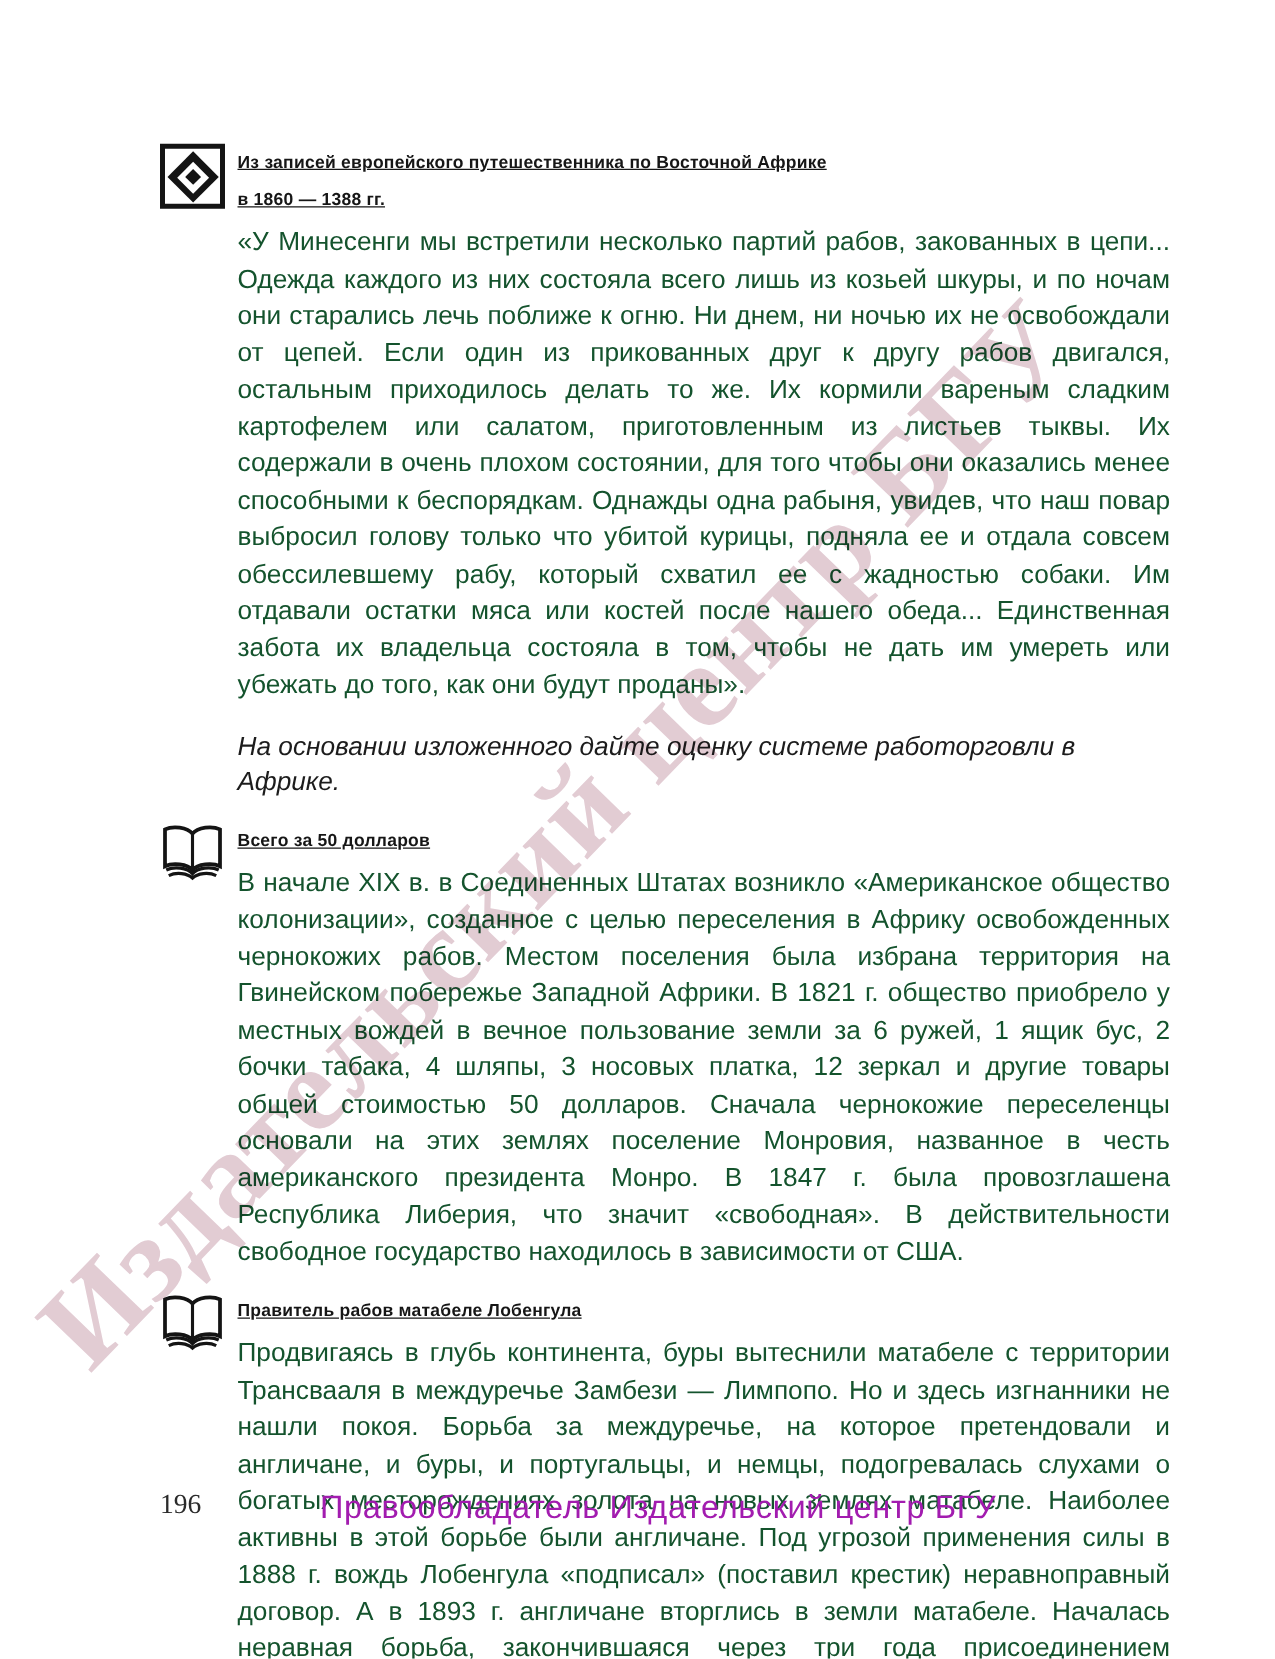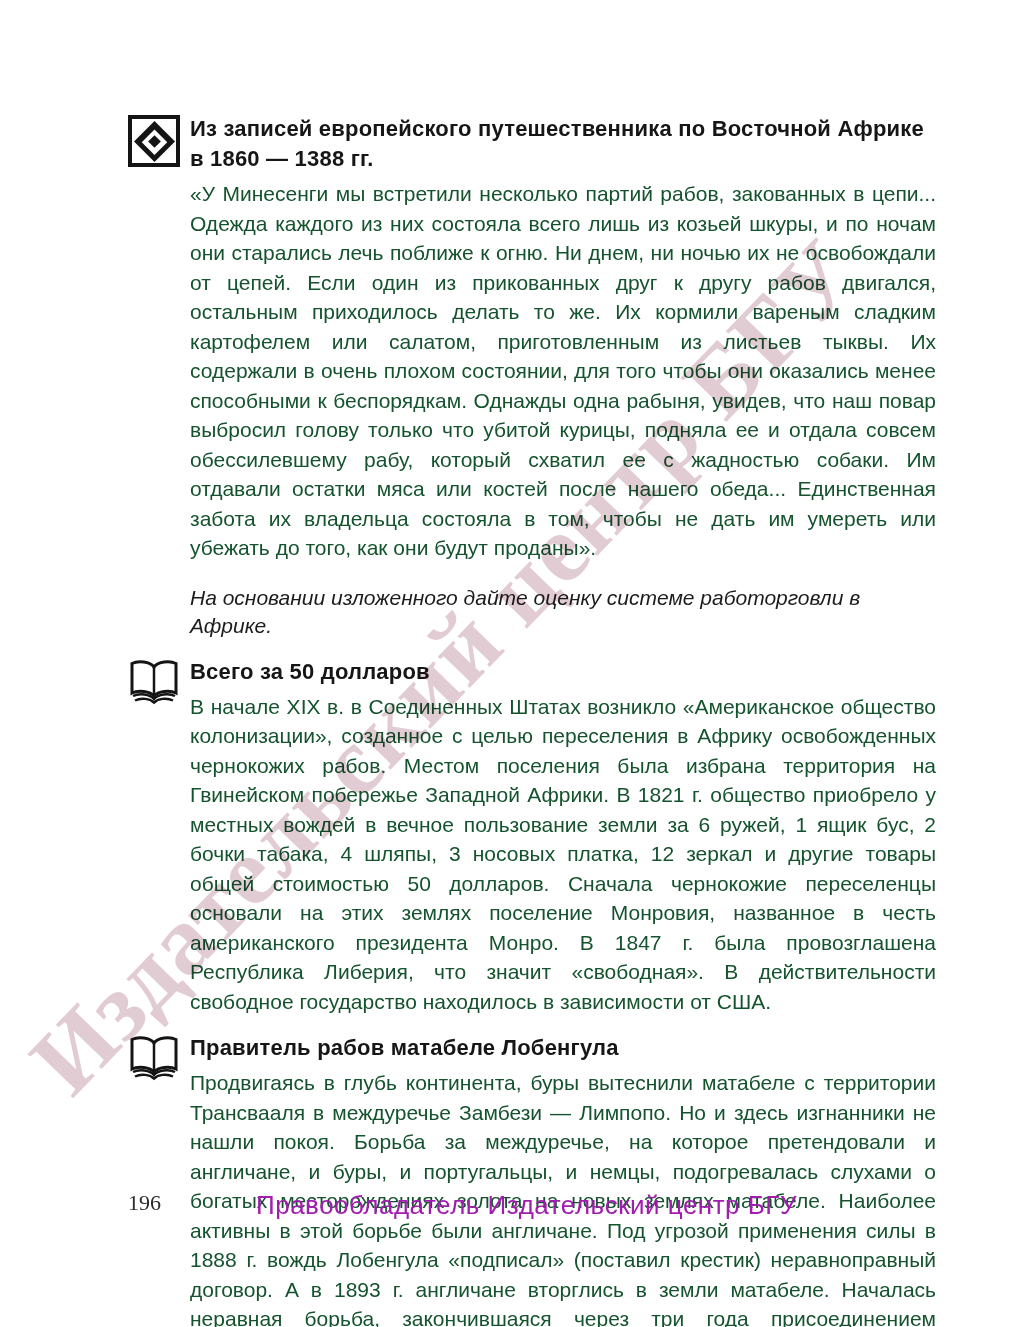--- a/index.html
+++ b/index.html
@@ -13,22 +13,22 @@
   }
   .content {
     position:absolute;
     left:190px; top:114px;
     width:746px;
     z-index:1;
   }
   .section { position:relative; margin-bottom:17px; }
   .section.s3 { margin-bottom:0; }
   .sec-title {
-    font-size:22px; font-weight:bold; color:#161616;
-    line-height:30px; margin:0 0 5px 0; letter-spacing:0.2px;
+    font-size:14px; font-weight:bold; color:#161616;
+    line-height:30px; margin:0 0 5px 0; letter-spacing:0.2px;text-decoration:underline;
   }
   .sec-title .tline { display:block; }
   .body-par {
     font-size:21px; line-height:29.5px;
     text-align:justify; margin:0; color:#14532d;
     hyphens:auto; -webkit-hyphens:auto;
   }
   .task-line {
     font-size:21px; line-height:28px; font-style:italic;
     margin:21px 0 0 0; color:#1c1c1c;

